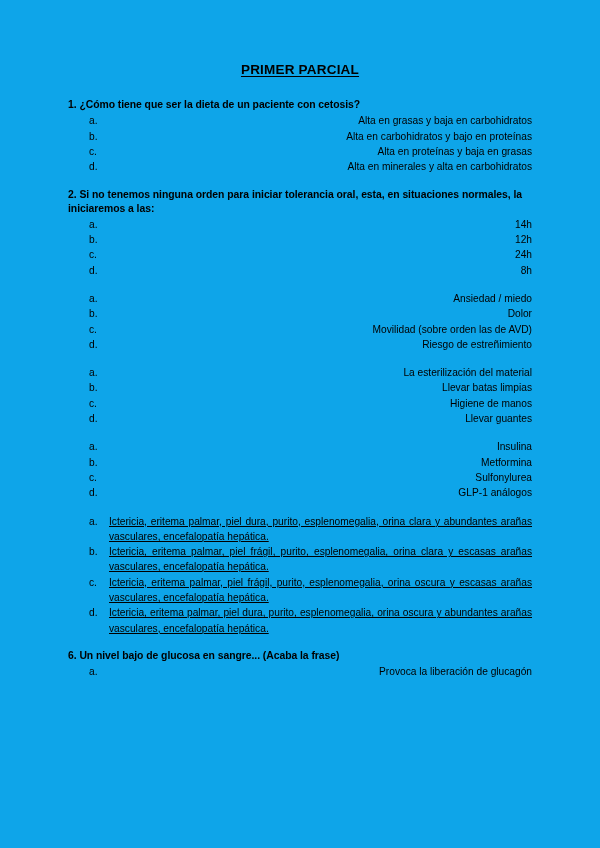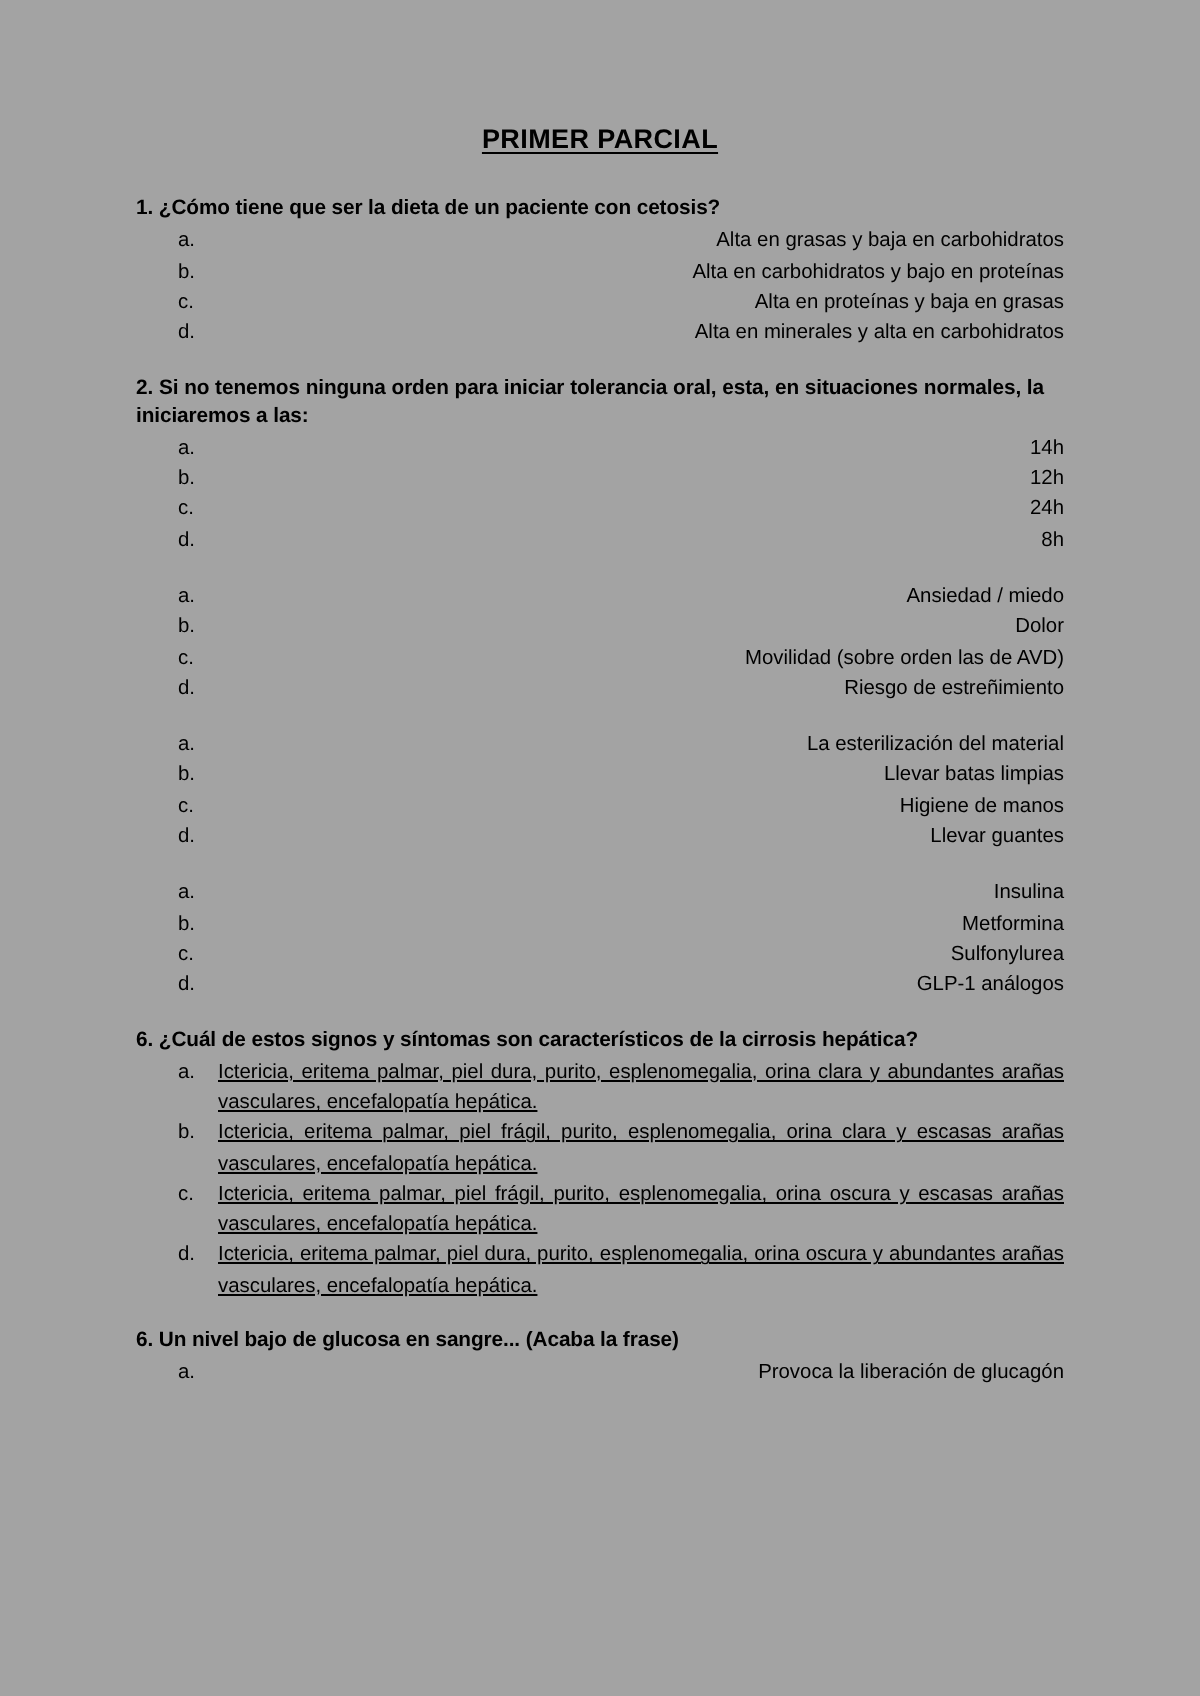--- a/index.html
+++ b/index.html
@@ -15,21 +15,21 @@
     color: #000000;
     -webkit-font-smoothing: antialiased;
   }
 
   .page {
     position: relative;
     width: 600px;
     height: 848px;
     box-sizing: border-box;
     padding: 0;
-    background: #a3a3a3;
+    background: #0ea5e9;
     overflow: hidden;
   }
 
   .content {
     position: absolute;
     left: 68px;
     top: 62px;
     width: 464px;
   }
 
@@ -202,21 +202,20 @@
           <span class="opt-text">Sulfonylurea</span>
         </li>
         <li class="option">
           <span class="opt-letter">d.</span>
           <span class="opt-text">GLP-1 análogos</span>
         </li>
       </ul>
     </section>
 
     <section class="question-block">
-      <p class="q-stem single-line">6. ¿Cuál de estos signos y síntomas son característicos de la cirrosis hepática?</p>
       <ul class="options">
         <li class="option">
           <span class="opt-letter">a.</span>
           <span class="opt-text justified">Ictericia, eritema palmar, piel dura, purito, esplenomegalia, orina clara y abundantes arañas vasculares, encefalopatía hepática.</span>
         </li>
         <li class="option">
           <span class="opt-letter">b.</span>
           <span class="opt-text justified">Ictericia, eritema palmar, piel frágil, purito, esplenomegalia, orina clara y escasas arañas vasculares, encefalopatía hepática.</span>
         </li>
         <li class="option">

